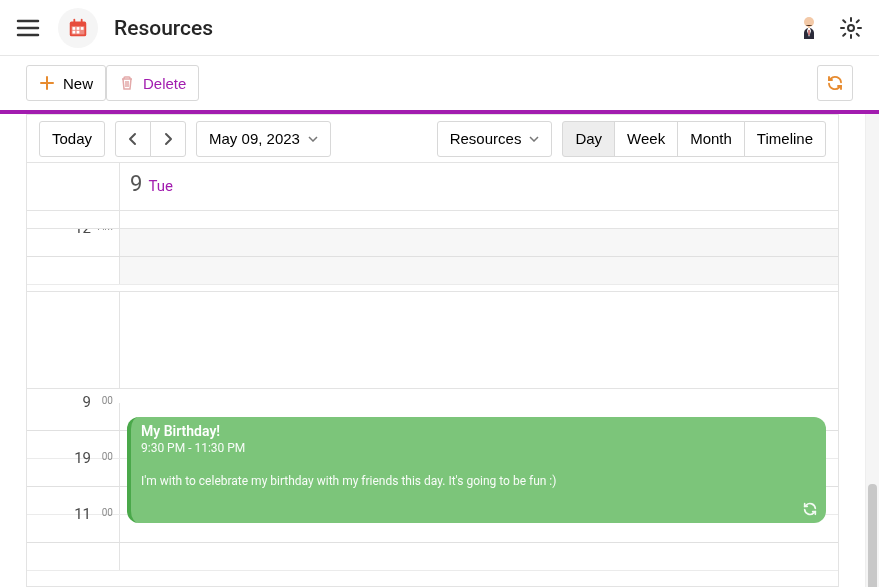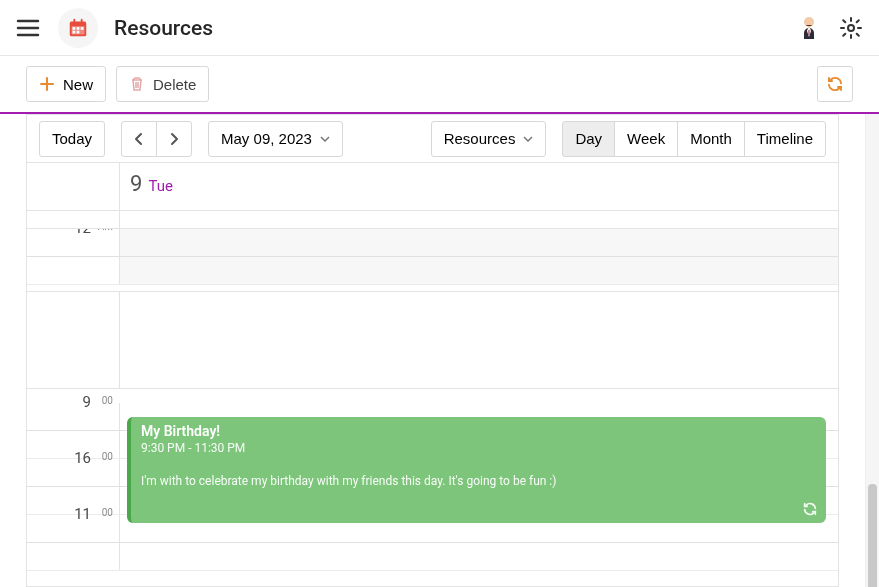--- a/index.html
+++ b/index.html
@@ -6,31 +6,31 @@
   html, body { margin:0; padding:0; font-family: -apple-system, BlinkMacSystemFont, "Segoe UI", Roboto, Arial, sans-serif; font-size:14px; color:#333; background:#fff; }
   .app { width:879px; height:587px; display:flex; flex-direction:column; overflow:hidden; }
   
   .header { height:56px; display:flex; align-items:center; padding:0 16px; border-bottom:1px solid #e6e6e6; gap:14px; }
   .hamburger, .avatar, .gear { cursor:pointer; }
   .app-icon { width:40px; height:40px; border-radius:50%; background:#f5f5f5; display:flex; align-items:center; justify-content:center; margin-left:4px;}
   .app-title { font-size:21px; font-weight:500; color:#262626; margin-left:2px; }
   .spacer { flex:1; }
   .avatar { width:30px; height:30px; }
   
-  .toolbar { height:58px; display:flex; align-items:center; padding:0 26px; gap:10px; border-bottom:2px solid #a21caf;}
+  .toolbar { height:58px; display:flex; align-items:center; padding:0 26px; border-bottom:4px solid #a21caf;}
   .btn { height:36px; padding:0 12px; border:1px solid #d8d8d8; border-radius:3px; background:#fff; display:flex; align-items:center; gap:8px; cursor:pointer; font-size:15px; }
   .btn .icn { display:flex; align-items:center; justify-content:center; }
-  .btn.disabled { color:#404040; cursor:default; }
+  .btn.disabled { color:#a21caf; cursor:default; }
   .btn.square { width:36px; padding:0; justify-content:center; }
   
   .body { flex:1; display:flex; overflow:hidden; }
   .main { flex:1; padding:0 26px 0 26px; overflow:hidden; display:flex; flex-direction:column; }
   .calendar-frame { flex:1; border:1px solid #e3e3e3; display:flex; flex-direction:column; overflow:hidden; }
   
-  .cal-toolbar { height:48px; display:flex; align-items:center; padding:0 12px; gap:16px; border-bottom:1px solid #e3e3e3;}
+  .cal-toolbar { height:48px; display:flex; align-items:center; padding:0 12px; gap:10px; border-bottom:1px solid #e3e3e3;}
   .seg { display:flex;justify-content:center; }
   .seg .btn { border-radius:0; margin-left:-1px; }
   .seg .btn:first-child { border-top-left-radius:3px; border-bottom-left-radius:3px; margin-left:0; }
   .seg .btn:last-child { border-top-right-radius:3px; border-bottom-right-radius:3px; }
   .btn.active { background:#ededed; }
   .date-label { font-size:15px; }
   
   .day-header { height:48px; display:flex; border-bottom:1px solid #e3e3e3;}
   .gutter { width:92px; flex:none; }
   .day-header-cell { flex:1; border-left:1px solid #e3e3e3; display:flex; align-items:flex-start; padding:8px 10px; gap:6px;}
@@ -48,21 +48,21 @@
   .row .gutter { position:relative; text-align:right; padding-right:8px; }
   .row .gutter .hr { position:absolute; right:28px; top:-10px; font-size:15px; color:#4a4a4a;}
   .row .gutter .mn { position:absolute; right:6px; top:-8px; font-size:10px; color:#8a8a8a;}
   .row .slot { flex:1; border-left:1px solid #e3e3e3; }
   
   .night .slot { background:#f7f7f7; }
   .gap { height:98px; display:flex; border-top:1px solid #e3e3e3; border-bottom:1px solid #e3e3e3; margin-top:6px;}
   .gap .gutter { }
   .gap .slot { flex:1; border-left:1px solid #e3e3e3; }
   
-  .event { position:absolute; left:100px; right:12px; top:160px; height:106px; background:#7cc57a; border-left:4px solid #4aa84a; border-radius:6px; color:#fff; padding:6px 10px; overflow:hidden; cursor:pointer;}
+  .event { position:absolute; left:100px; right:12px; top:160px; height:106px; background:#7cc57a; border-left:4px solid #4aa84a; border-radius:12px; color:#fff; padding:6px 10px; overflow:hidden; cursor:pointer;}
   .event .title { font-weight:600; font-size:14px; margin-bottom:2px;}
   .event .time { font-size:12px; opacity:0.95; margin-bottom:19px;}
   .event .desc { font-size:12px; opacity:0.95; }
   .event .recur { position:absolute; right:8px; bottom:6px; opacity:0.9;}
   
   .sb-track { width:14px; flex:none; background:#f5f5f5; position:relative; border-left:1px solid #eee;}
   .sb-thumb { position:absolute; left:2px; right:2px; top:370px; height:190px; background:#c8c8c8; border-radius:4px;}
   
   svg { display:block; }
 </style>
@@ -243,21 +243,21 @@
               </div>
               <div class="slot"></div>
             </div>
             <div class="row half">
                 <div class="gutter"></div>
                 <div class="slot"></div>
               </div>
 
             <div class="row hour">
               <div class="gutter">
-                <span class="hr">16</span>
+                <span class="hr">19</span>
                 <span class="mn">00</span>
               </div>
               <div class="slot"></div>
             </div>
             <div class="row half">
                 <div class="gutter"></div>
                 <div class="slot"></div>
               </div>
 
             <div class="row hour">

